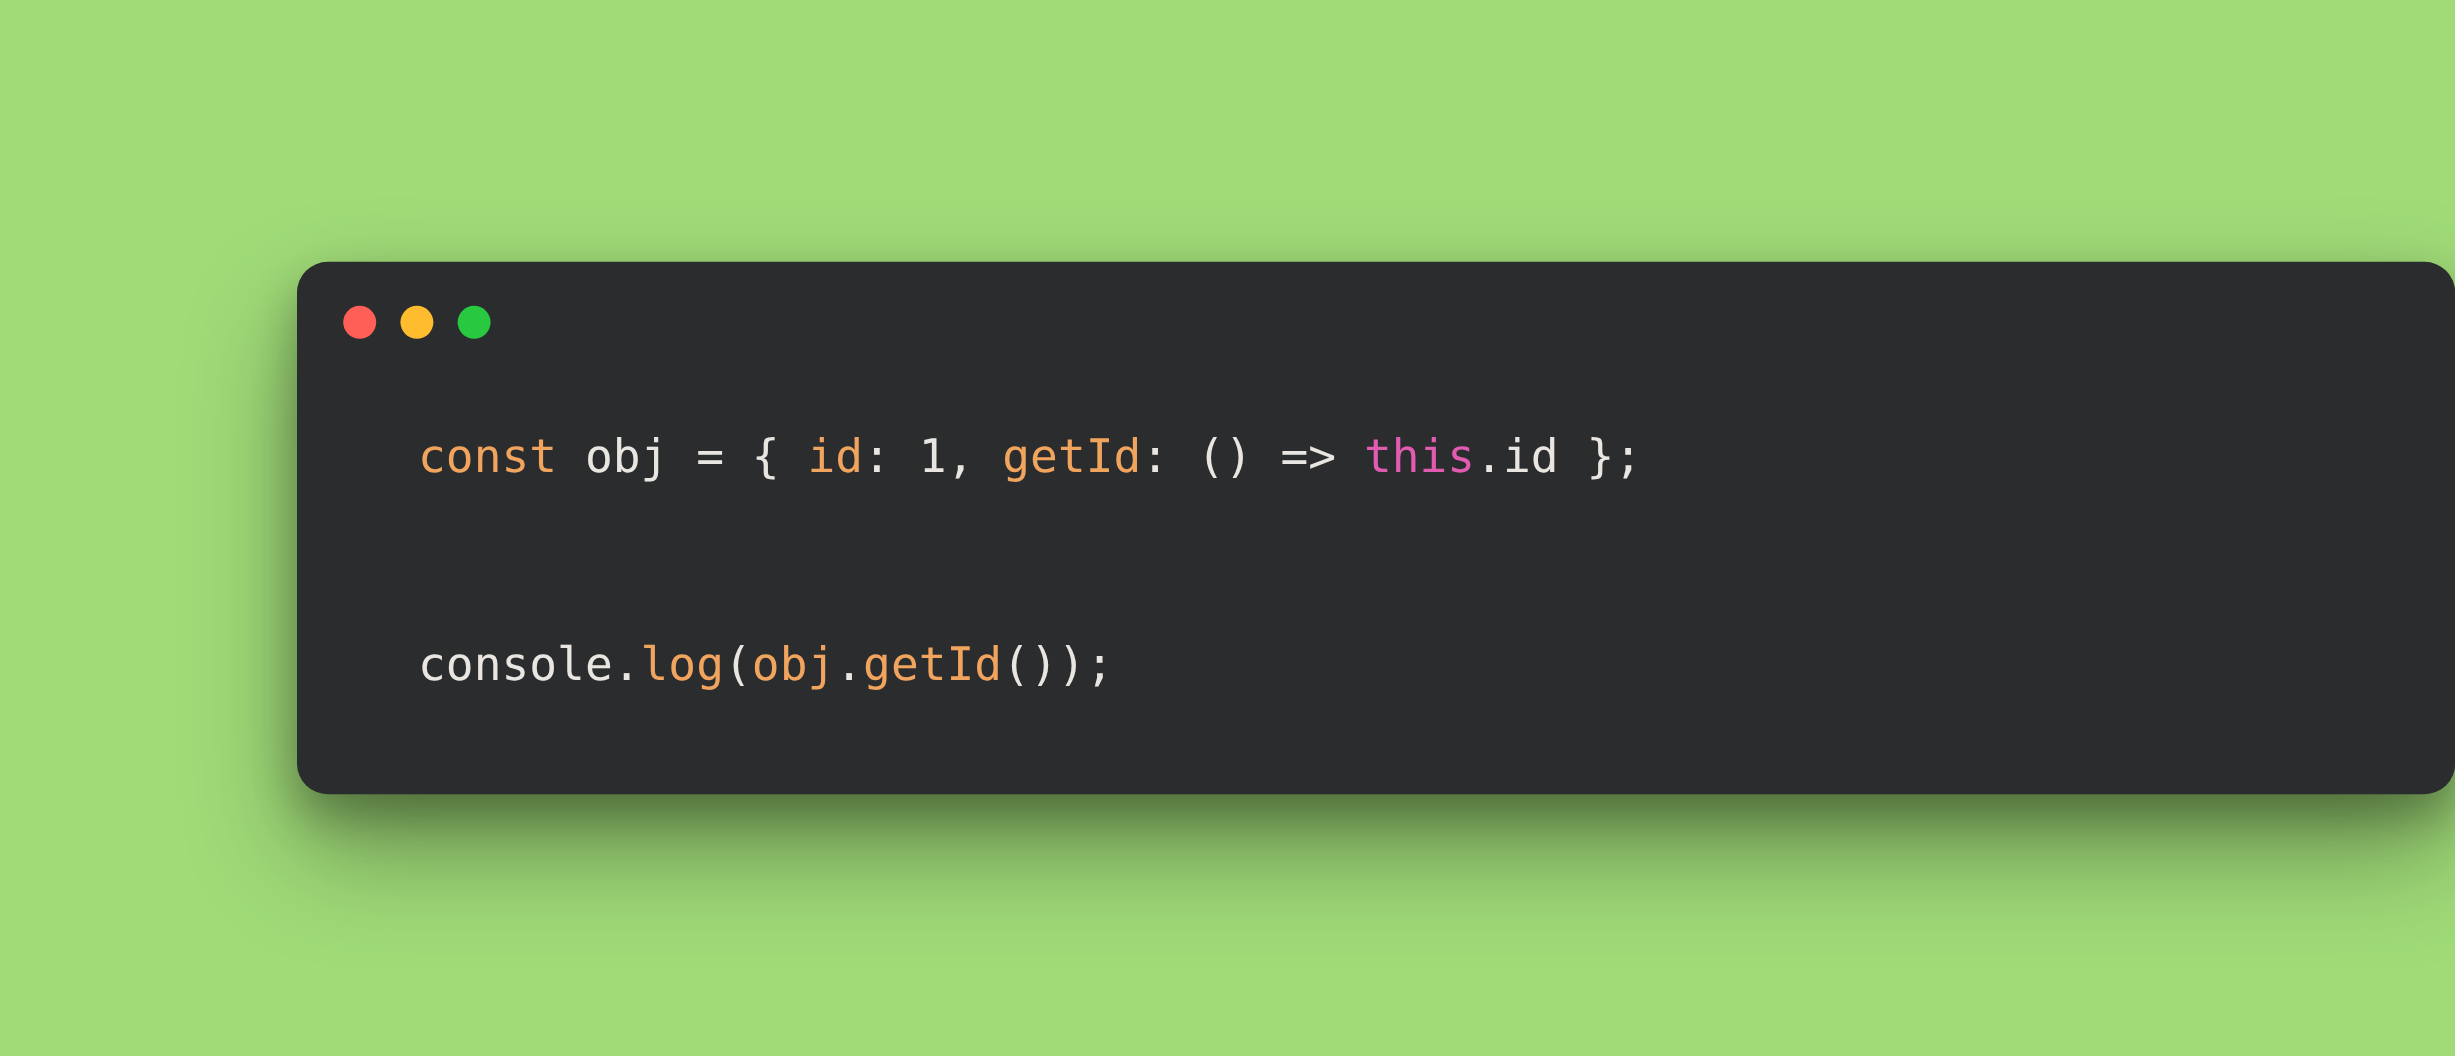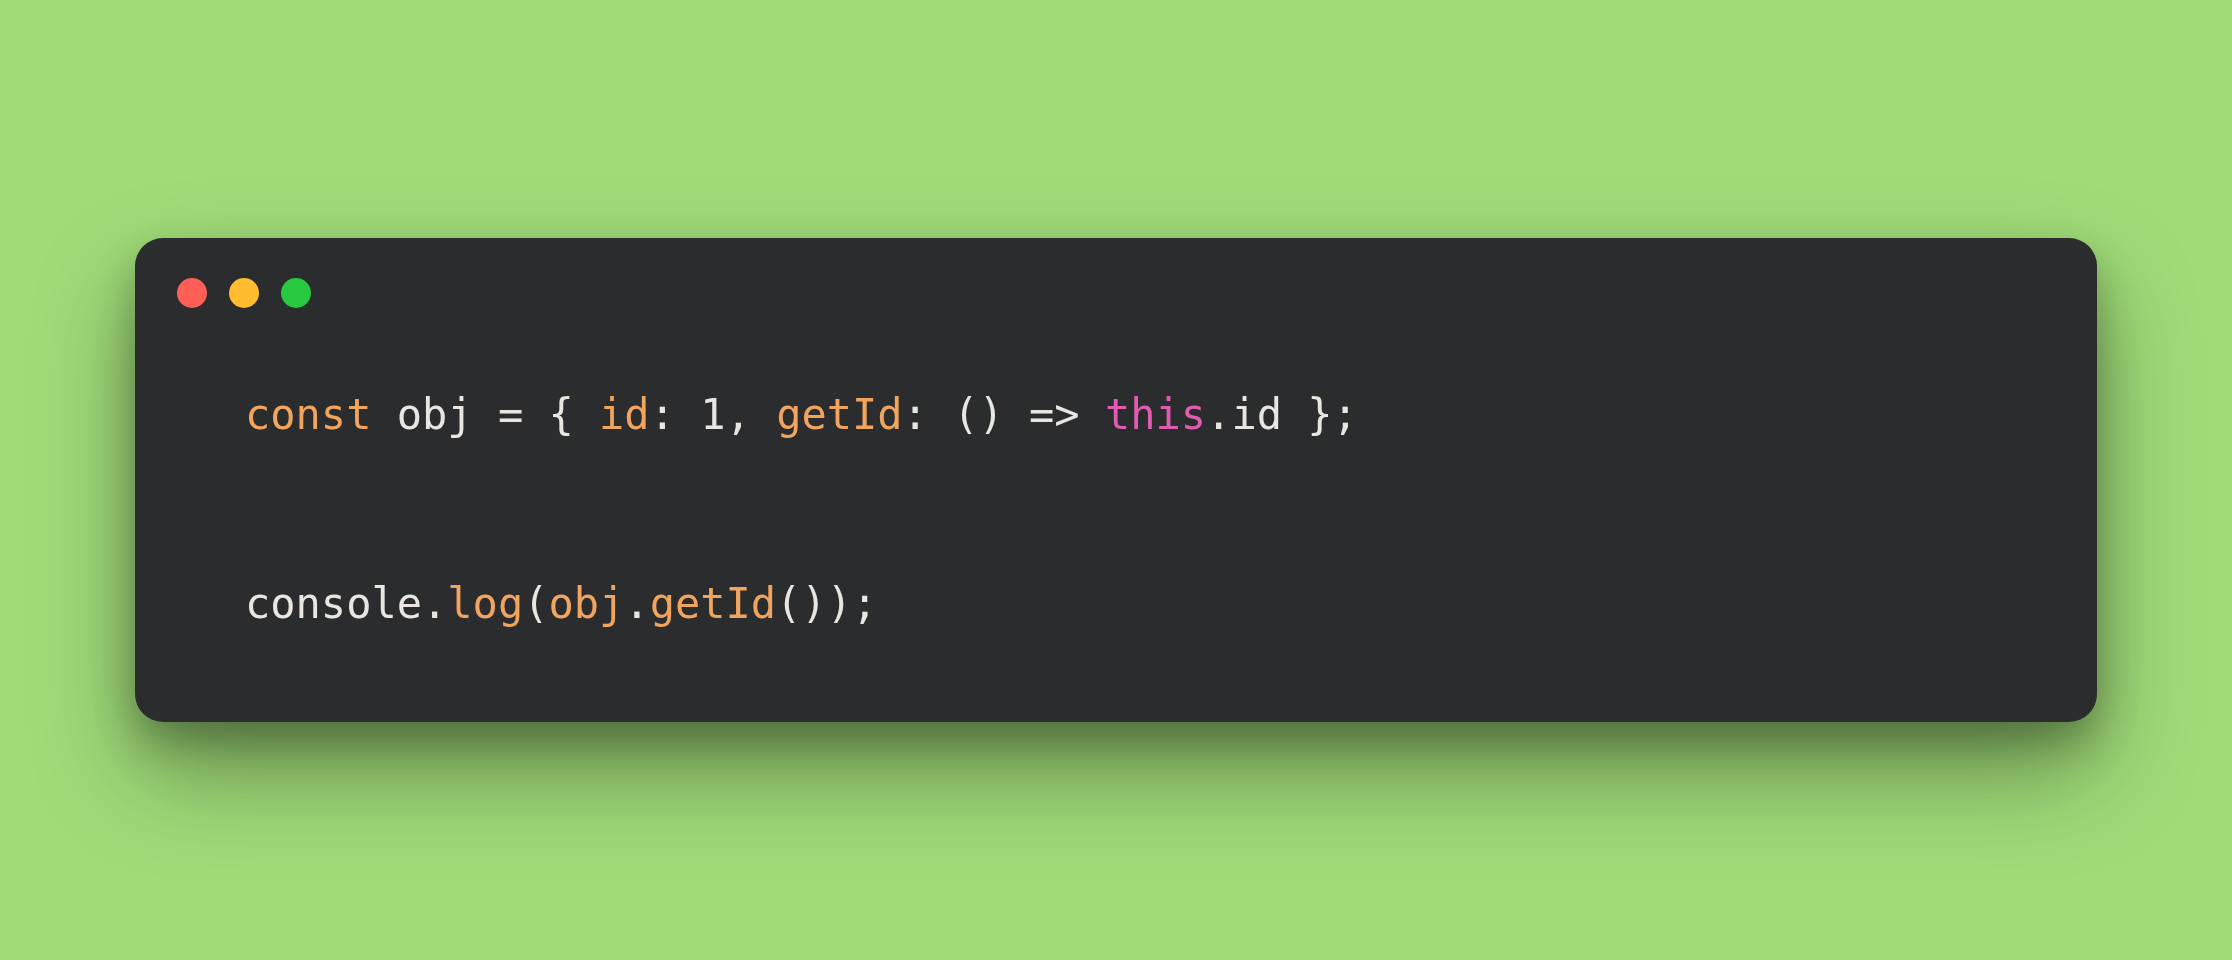--- a/index.html
+++ b/index.html
@@ -9,21 +9,21 @@
     height: 960px;
     background: #a0db78;
     font-family: ui-monospace, "SF Mono", Menlo, Consolas, monospace;
     overflow: hidden;
   }
   .stage {
     width: 2232px;
     height: 960px;
     display: flex;
     align-items: center;
-    justify-content: center;
+    justify-content: flex-end;
   }
   .window {
     width: 1962px;
     background: #2a2c2e;
     border-radius: 28px;
     box-shadow: 0 50px 100px rgba(0,0,0,0.35), 0 20px 40px rgba(0,0,0,0.25);
     padding-bottom: 60px;
   }
   .titlebar {
     display: flex;

